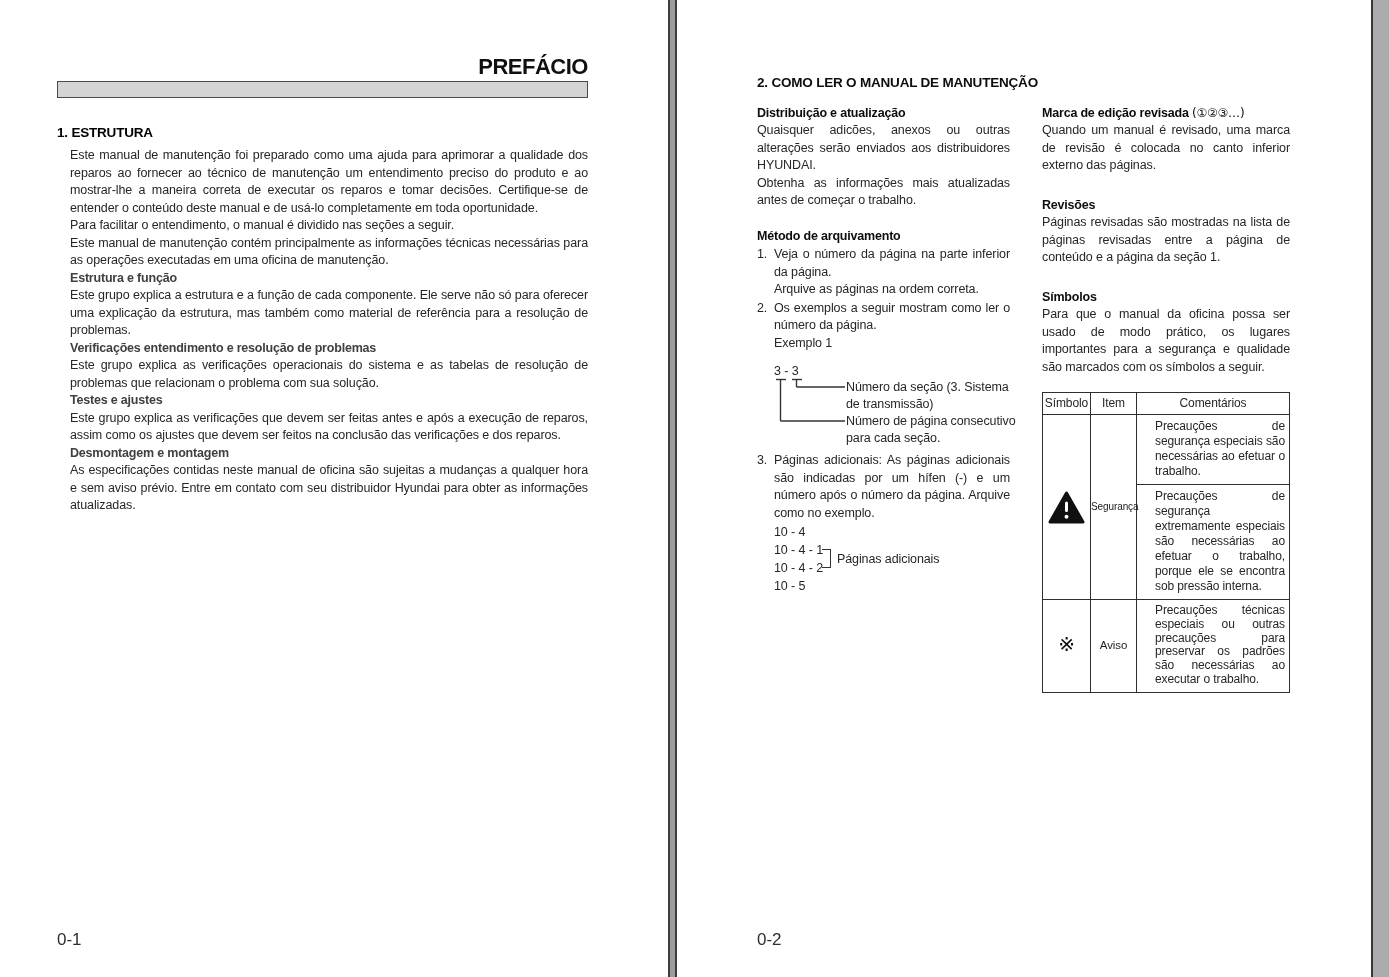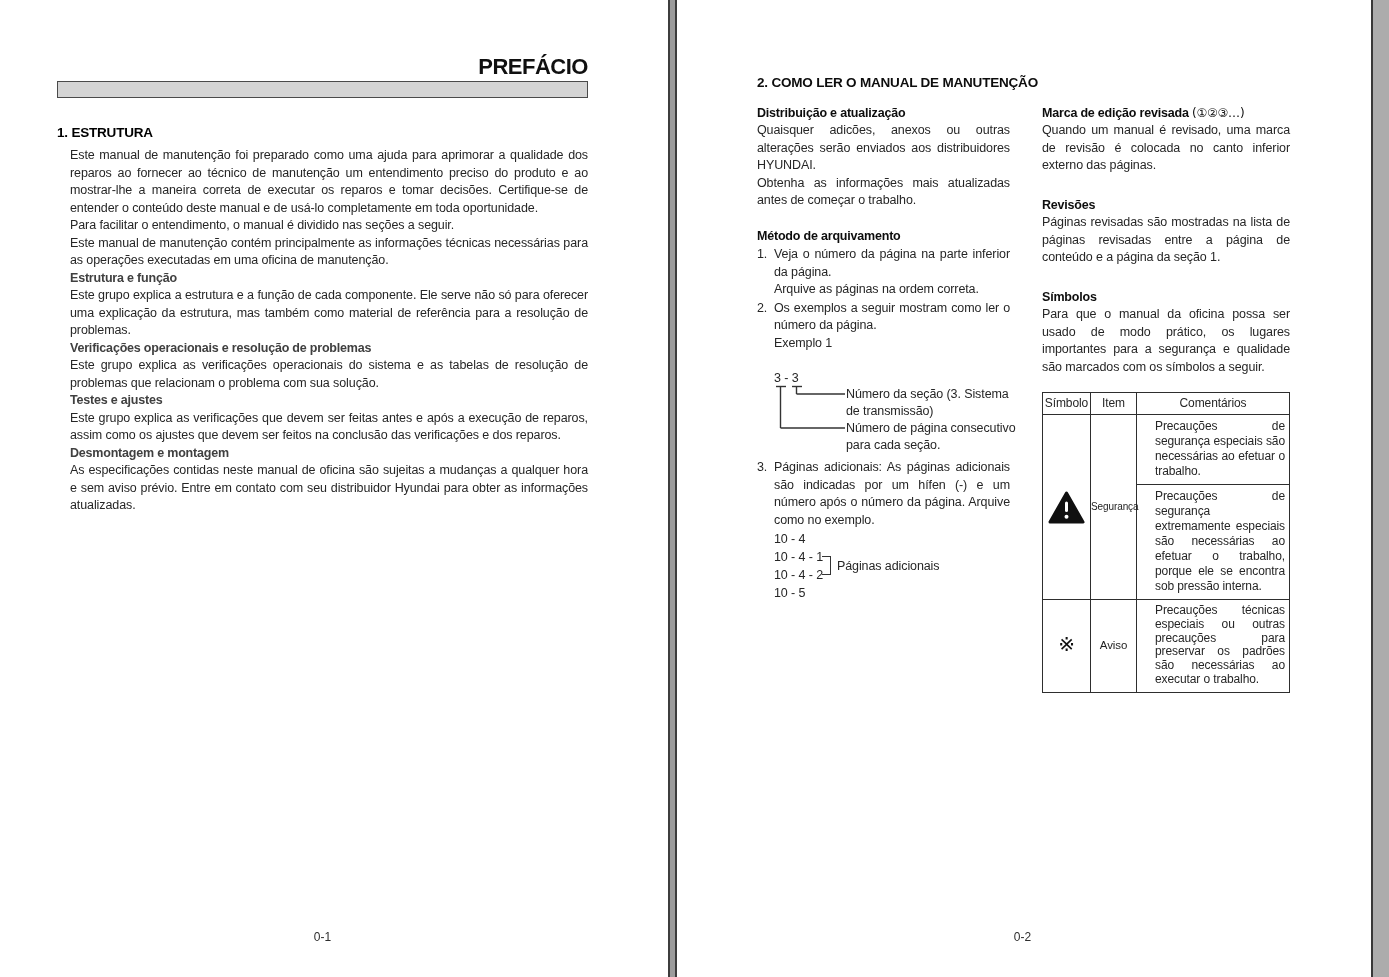--- a/index.html
+++ b/index.html
@@ -43,22 +43,22 @@
     letter-spacing:-0.1px;
   }
   .body-block p { margin:0; }
   .sub-heading {
     font-weight:bold; margin-top:9px; color:#404040; text-align:left;
     letter-spacing:-0.2px;
   }
   .closing { margin-top:17px; }
 
   .footer-left, .footer-right {
-    position:absolute; top:930px; width:531px; text-align:center;
-    font-size:12px; color:#2e2e2e;
+    position:absolute; top:930px; width:531px; text-align:left;
+    font-size:17px; color:#2e2e2e;
   }
   .footer-left  { left:57px; }
   .footer-right { left:757px; }
 
   
   .right-page { position:absolute; left:757px; top:74px; width:533px;
     font-size:12.5px; line-height:17.5px; letter-spacing:-0.1px; }
   .rp-heading { font-weight:bold; font-size:13.5px; color:#0d0d0d; letter-spacing:-0.2px; }
   .columns { display:flex; gap:32px; margin-top:13px;justify-content:center; }
   .col-a { width:253px; } .col-b { width:248px; }
@@ -66,21 +66,21 @@
   .blk-body { text-align:justify; }
   .circled { font-family:"DejaVu Sans", sans-serif; font-weight:normal; font-size:12px; }
   .mt18 { margin-top:18px; }
   .mt22 { margin-top:22px; }
 
   .list-item { display:flex; margin-top:1px; }
   .li-num { width:17px; flex:none; }
   .li-body { flex:1; text-align:justify; }
 
   
-  .ex-diagram { position:relative; height:88px; margin-top:18px; }
+  .ex-diagram { position:relative; height:88px; margin-top:11px; }
   .ex-num { position:absolute; left:0; top:0; }
   .ex-lines { position:absolute; left:1px; top:15px; }
   .ex-label1, .ex-label2 {
     position:absolute; left:72px; width:172px;
     line-height:17px; text-align:left;
   }
   .ex-label1 { top:16px; }
   .ex-label2 { top:50px; }
 
   
@@ -121,21 +121,21 @@
   <div class="sec-heading">1. ESTRUTURA</div>
 
   <div class="body-block">
     <p>Este manual de manutenção foi preparado como uma ajuda para aprimorar a qualidade dos reparos ao fornecer ao técnico de manutenção um entendimento preciso do produto e ao mostrar-lhe a maneira correta de executar os reparos e tomar decisões. Certifique-se de entender o conteúdo deste manual e de usá-lo completamente em toda oportunidade.</p>
     <p>Para facilitar o entendimento, o manual é dividido nas seções a seguir.</p>
     <p>Este manual de manutenção contém principalmente as informações técnicas necessárias para as operações executadas em uma oficina de manutenção.</p>
 
     <p class="sub-heading">Estrutura e função</p>
     <p>Este grupo explica a estrutura e a função de cada componente. Ele serve não só para oferecer uma explicação da estrutura, mas também como material de referência para a resolução de problemas.</p>
 
-    <p class="sub-heading">Verificações operacionais e resolução de problemas</p>
+    <p class="sub-heading">Verificações entendimento e resolução de problemas</p>
     <p>Este grupo explica as verificações operacionais do sistema e as tabelas de resolução de problemas que relacionam o problema com sua solução.</p>
 
     <p class="sub-heading">Testes e ajustes</p>
     <p>Este grupo explica as verificações que devem ser feitas antes e após a execução de reparos, assim como os ajustes que devem ser feitos na conclusão das verificações e dos reparos.</p>
 
     <p class="sub-heading">Desmontagem e montagem</p>
 
     <p class="closing">As especificações contidas neste manual de oficina são sujeitas a mudanças a qualquer hora e sem aviso prévio. Entre em contato com seu distribuidor Hyundai para obter as informações atualizadas.</p>
   </div>
 </div>

